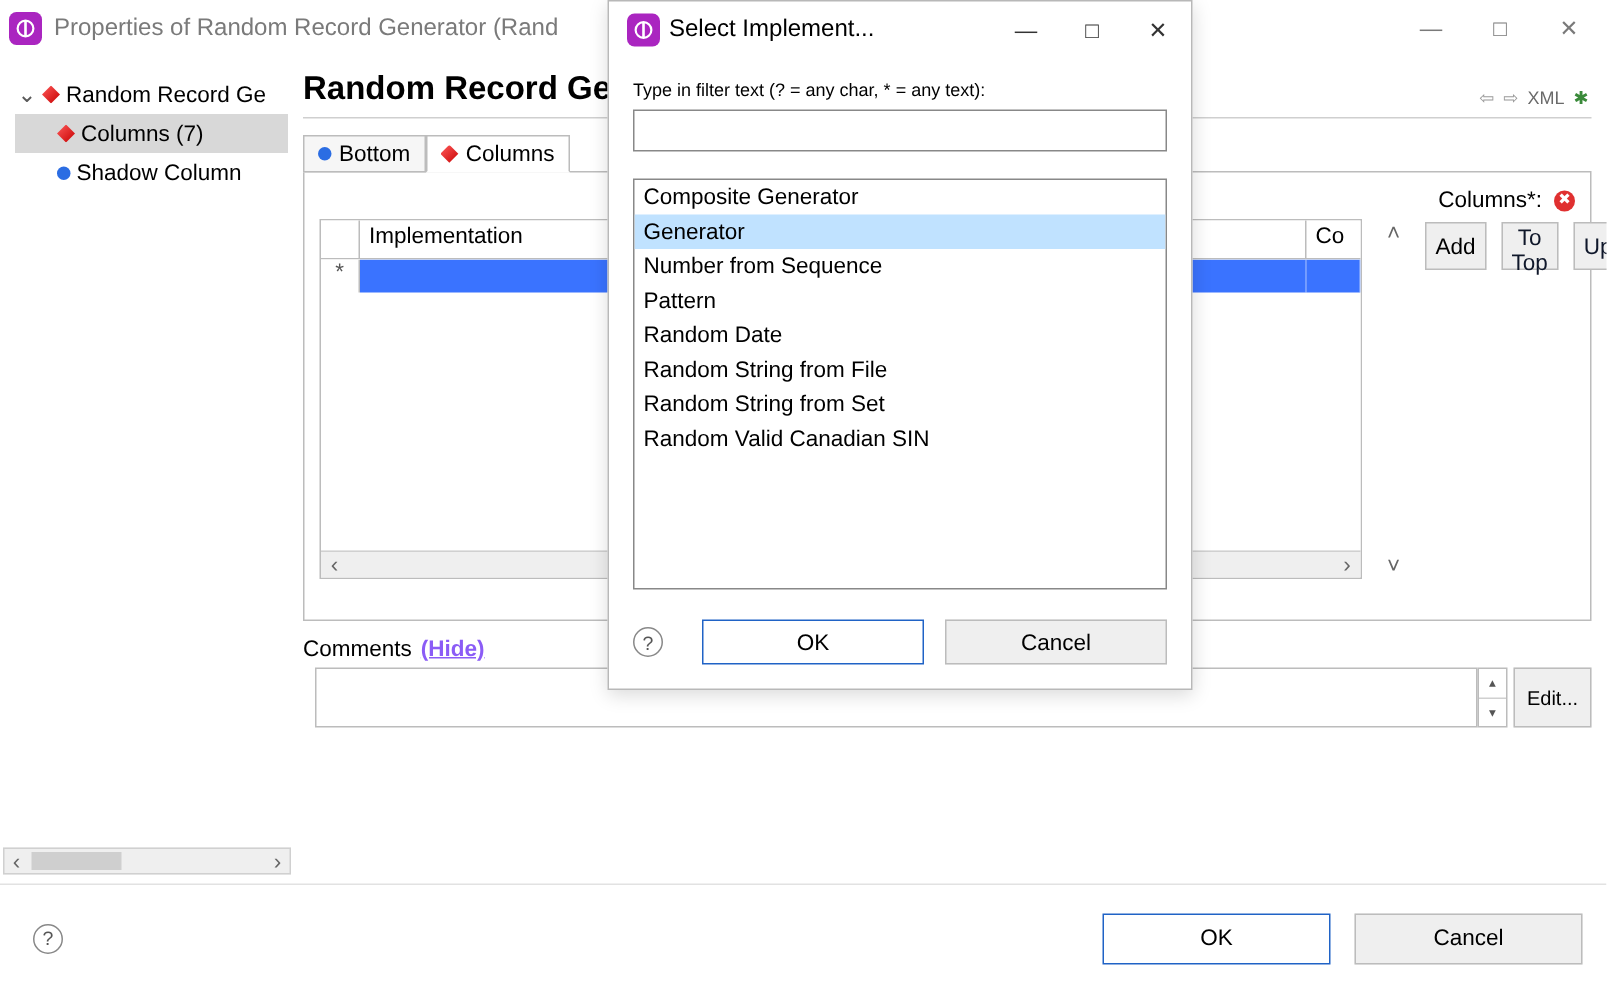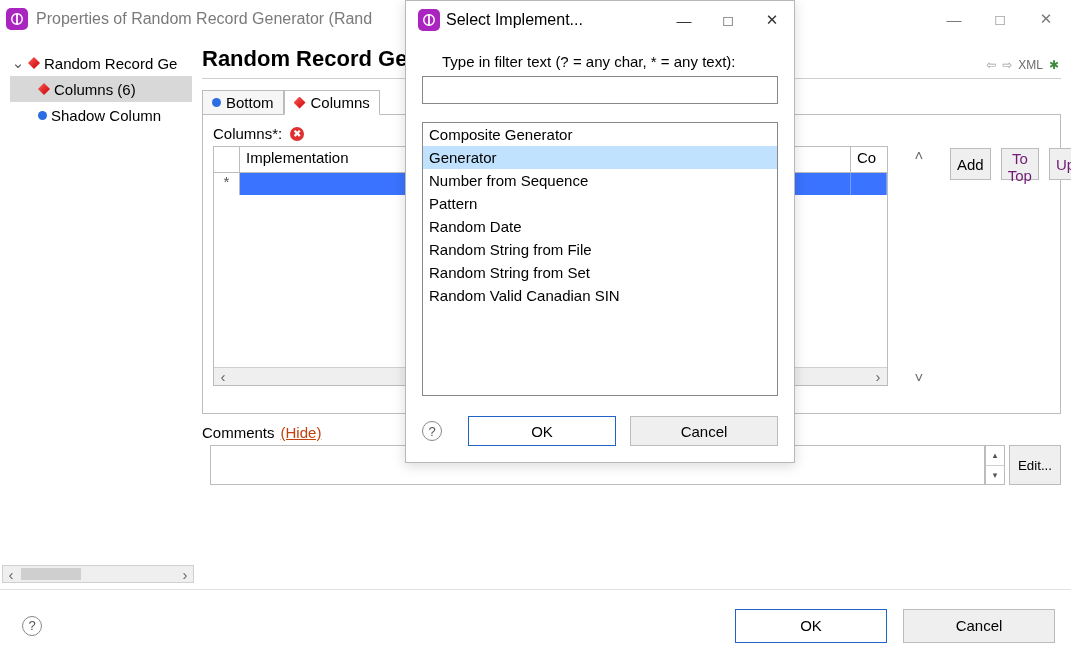--- a/index.html
+++ b/index.html
@@ -26,48 +26,48 @@
 .right-pane { flex:1; padding:6px 10px 0 6px; display:flex; flex-direction:column; }
 .section-title { font-size:22px; font-weight:600; margin:2px 0 6px; }
 .top-divider { border-top:1px solid #cfcfcf; margin:0 0 10px; }
 
 .tabs { display:flex; gap:0; }
 .tab { border:1px solid #bcbcbc; background:#fff; padding:3px 9px; font-size:15px; display:flex; align-items:center; gap:5px; position:relative; top:1px; }
 .tab.inactive { background:#f6f6f6; border-bottom:1px solid #bcbcbc; }
 .tab.active { border-bottom:1px solid #fff; }
 .panel { border:1px solid #bcbcbc; min-height:300px; padding:10px 10px 6px; }
 
-.field-label { display:flex; align-items:center; gap:8px; margin-bottom:4px; }
+.field-label { display:flex; align-items:center; gap:8px; margin-bottom:4px;justify-content:flex-end; }
 .err-icon { width:14px;height:14px; border-radius:50%; background:#e03030; color:#fff; font-size:10px; line-height:14px; text-align:center; }
 
-.table-area { display:flex; gap:22px; }
+.table-area { display:flex; gap:12px; }
 .grid-wrap { flex:1; border:1px solid #bcbcbc; height:240px; display:flex; flex-direction:column; }
 .grid-head { display:flex; height:26px; background:#fff; border-bottom:1px solid #bcbcbc; }
 .grid-head .corner { width:26px; border-right:1px solid #bcbcbc; }
 .grid-head .col { flex:1; padding:2px 6px; border-right:1px solid #bcbcbc; font-size:15px; }
 .grid-head .col.last { width:36px; flex:0 0 36px; border-right:none; }
 .grid-body { flex:1; overflow:hidden; background:#fff; }
 .grid-row { display:flex; height:22px; }
 .grid-row .rowhead { width:26px; border-right:1px solid #bcbcbc; background:#fff; text-align:center; color:#555; }
 .grid-row .cell { flex:1; background:#3a73ff; border-right:1px solid rgba(255,255,255,.3); }
 .grid-row .cell.last { width:36px; flex:0 0 36px; background:#3a73ff; }
 
 .hscroll { height:18px; border-top:1px solid #d0d0d0; background:#efefef; display:flex; align-items:center; }
 .hscroll .arrow { width:18px; text-align:center; color:#666; }
 .hscroll .track { flex:1; }
 
 .vscroll { width:18px; display:flex; flex-direction:column; align-items:center; justify-content:space-between; }
 .vscroll .arrow { width:18px;height:18px; display:flex; align-items:center; justify-content:center; color:#666; }
 
 .btn-col { width:100px; display:flex; flex-direction:row; gap:10px; margin-top:2px; }
 .w-btn { height:32px; border:1px solid #bcbcbc; background:#efefef; font-size:15px; }
-.w-btn.disabled { color:#701a75; }
+.w-btn.disabled { color:#0f172a; }
 
 .comments-row { display:flex; align-items:center; gap:6px; margin-top:10px; }
-.comments-row .hide { color:#c2410c; text-decoration:underline; }
+.comments-row .hide { color:#8b5cf6; text-decoration:underline;font-weight:bold; }
 .comments-box { flex:1; height:40px; border:1px solid #bcbcbc; margin-left:8px; }
 .spin { width:20px; height:40px; display:flex; flex-direction:column; border:1px solid #bcbcbc; }
 .spin div { flex:1; display:flex; align-items:center; justify-content:center; font-size:9px; color:#555; border-bottom:1px solid #d0d0d0; }
 .spin div:last-child{border:none;}
 .edit-btn { width:52px; height:40px; border:1px solid #bcbcbc; background:#efefef; margin-left:4px; }
 
 .toolbar-right { position:absolute; right:12px; top:58px; display:flex; gap:6px; align-items:center; color:#6a6a6a; font-size:12px; }
 
 
 .bottom-bar { position:absolute; bottom:0; left:0; right:0; height:72px; border-top:1px solid #e2e2e2; display:flex; align-items:center; justify-content:flex-end; gap:16px; padding:0 16px; }
@@ -79,21 +79,21 @@
 .mini-scroll { position:absolute; left:2px; bottom:78px; width:192px; height:18px; background:#efefef; border:1px solid #d0d0d0; display:flex; align-items:center; }
 .mini-scroll .arrow{width:16px; text-align:center; color:#666;}
 .mini-scroll .thumb{width:60px; height:12px; background:#cfcfcf; margin-left:2px;}
 
 
 .overlay { position:absolute; left:405px; top:0; width:390px; background:#fff; border:1px solid #b8b8b8; box-shadow:0 3px 12px rgba(0,0,0,.15); }
 .overlay .titlebar { height:38px; display:flex; align-items:center; padding-left:12px; }
 .overlay .titlebar .title { margin-left:6px; font-size:16px; }
 .overlay .win-controls .win-btn { width:44px; color:#333; }
 .overlay .body { padding:14px 16px 12px; }
-.overlay .prompt { font-size:15px; margin-bottom:6px;margin-left:20px; }
+.overlay .prompt { font-size:12px; margin-bottom:6px; }
 .overlay input.filter { width:100%; height:28px; border:1px solid #888; padding:2px 4px; font-size:15px; }
 .overlay .listbox { margin-top:18px; border:1px solid #888; height:274px; overflow:hidden; }
 .overlay .opt { padding:3px 6px; font-size:15px; }
 .overlay .opt.selected { background:#c0e2ff; }
 .overlay .dlg-buttons { display:flex; gap:14px; align-items:center; padding:8px 16px 16px; }
 .overlay .dlg-buttons .help { width:20px; height:20px; border:1px solid #888; border-radius:50%; display:flex; align-items:center; justify-content:center; font-size:13px; color:#555; margin-right:auto; }
 .overlay .dlg-btn { width:148px; height:30px; border:1px solid #bcbcbc; background:#efefef; font-size:15px; }
 .overlay .dlg-btn.primary { border:1px solid #2063c6; background:#fff; }
 
 svg { display:block; }
@@ -125,21 +125,21 @@
 <div class="main">
 
   <div class="tree-pane">
     <div class="tree-item">
       <span class="chevron">⌄</span>
       <span class="red-icon"></span>
       <span>Random Record Ge</span>
     </div>
     <div class="tree-item sub selected">
       <span class="red-icon"></span>
-      <span>Columns (6)</span>
+      <span>Columns (7)</span>
     </div>
     <div class="tree-item sub">
       <span class="blue-dot"></span>
       <span>Shadow Column</span>
     </div>
   </div>
 
   <div class="right-pane">
     <div class="section-title">Random Record Gen</div>
     <div class="top-divider"></div>

